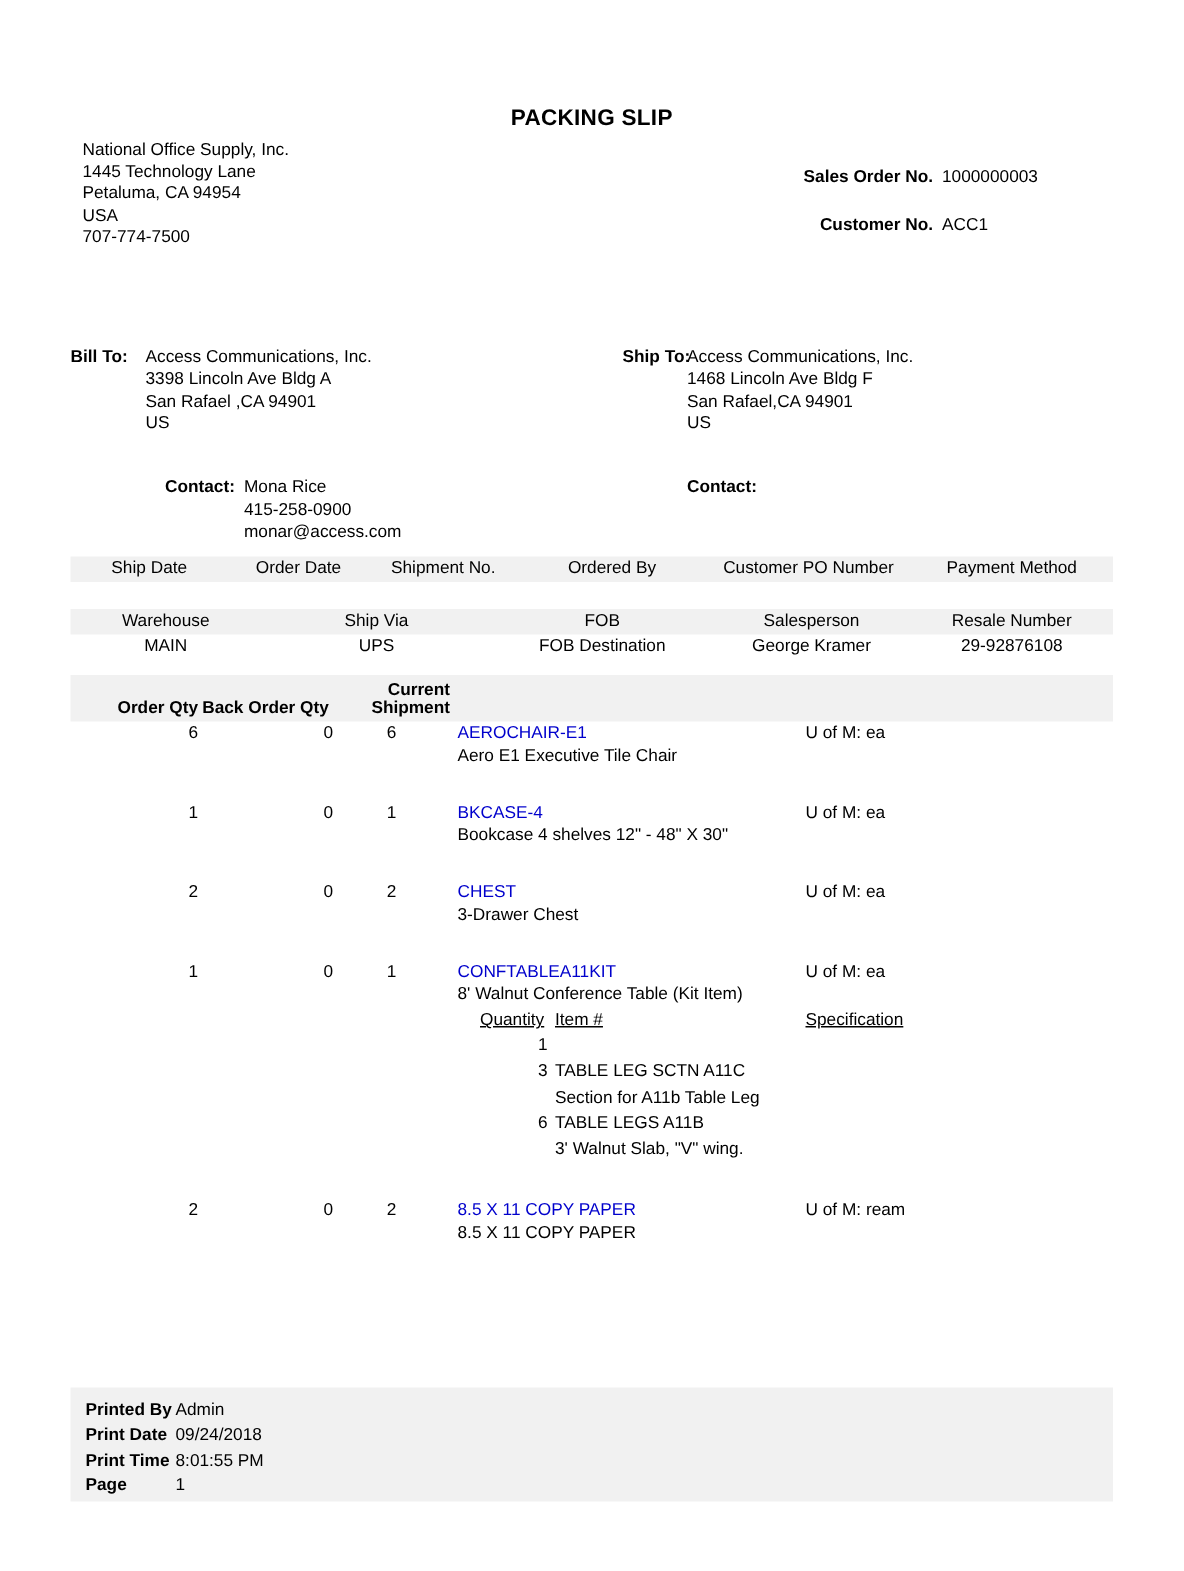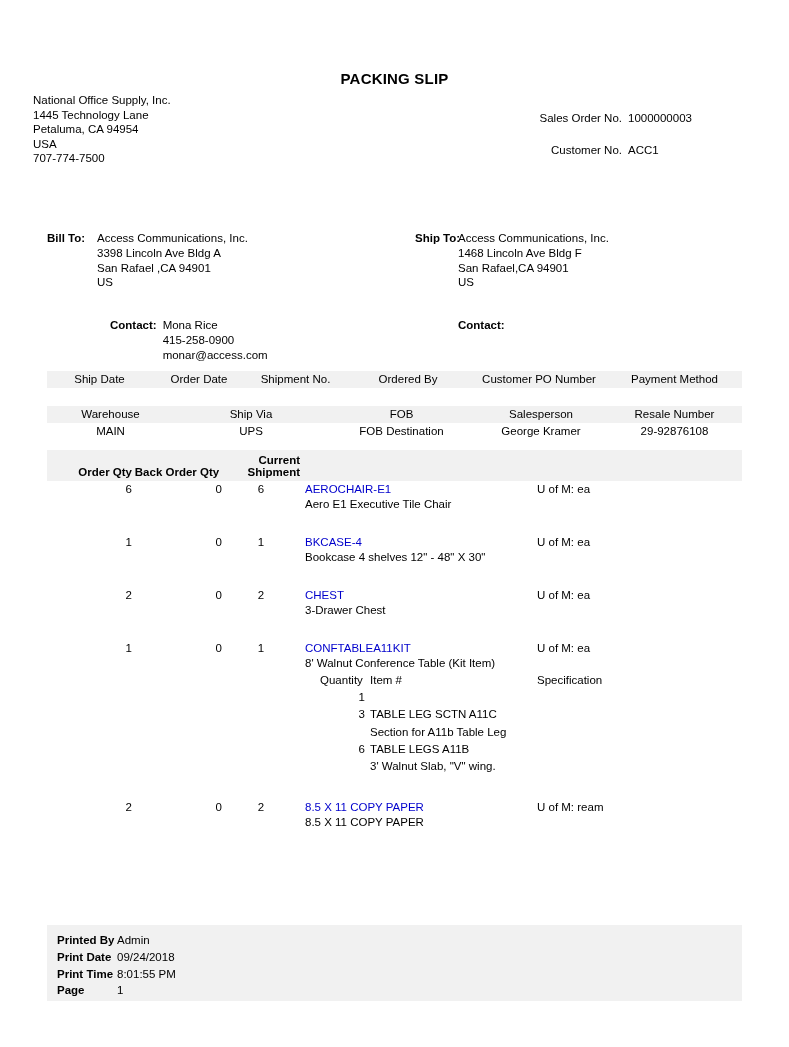--- a/index.html
+++ b/index.html
@@ -15,25 +15,25 @@
     height: 1047px;
     margin: 0 auto;
     background: #fff;
     overflow: hidden;
   }
   .doc-title {
     position: absolute; top: 70px; left: 0; width: 100%;
     text-align: center; font-size: 15px; font-weight: bold; letter-spacing: .2px;
   }
   
-  .company { position: absolute; top: 93px; left: 33px; line-height: 14.6px; }
+  .company { position: absolute; top: 93px; left: 55px; line-height: 14.6px; }
   
   .order-meta { position: absolute; top: 112px; left: 500px; width: 250px; }
   .meta-row { display: flex; margin-bottom: 20px; }
-  .meta-label { font-weight: normal; width: 122px; text-align: right; }
+  .meta-label { font-weight: bold; width: 122px; text-align: right; }
   .meta-value { margin-left: 6px; }
   
   .parties { position: absolute; top: 231px; left: 47px; width: 695px; display: flex; line-height: 14.8px; }
   .party-bill { width: 368px; flex-shrink: 0; }
   .party-ship { flex: 1; }
   .party-top { display: flex; }
   .party-label { font-weight: bold; white-space: nowrap; }
   .party-bill .party-label { width: 50px; }
   .party-ship .party-label { width: 43px; }
   .contact-row { display: flex; margin-top: 28px; line-height: 15px; }
@@ -68,21 +68,21 @@
   .c-bq { width: 90px; text-align: right; }
   .c-cs { width: 78px; text-align: center; }
   .item-detail { flex: 1; padding-left: 5px; }
   .item-line { position: relative; }
   .item-number { color: var(--link-blue, #0000cc); text-decoration: none; cursor: pointer; }
   .uom { position: absolute; left: 232px; top: 0; color: #000; }
   .item-desc { margin-top: 3px; }
   
   .kit { margin-top: 3px; line-height: 17.3px; }
   .kit-head { position: relative; height: 17px; }
-  .kit-head span { }
+  .kit-head span { text-decoration: underline; }
   .kh-qty { position: absolute; left: 15px; }
   .kh-item { position: absolute; left: 65px; }
   .kh-spec { position: absolute; left: 232px; }
   .kit-row { display: flex; }
   .k-qty { width: 45px; text-align: right; margin-left: 15px; flex-shrink: 0; }
   .k-detail { margin-left: 5px; }
   
   .footer {
     position: absolute; top: 925px; left: 47px; width: 695px; height: 76px;
     background: var(--band-gray, #f1f1f1); padding: 7px 0 0 10px;

